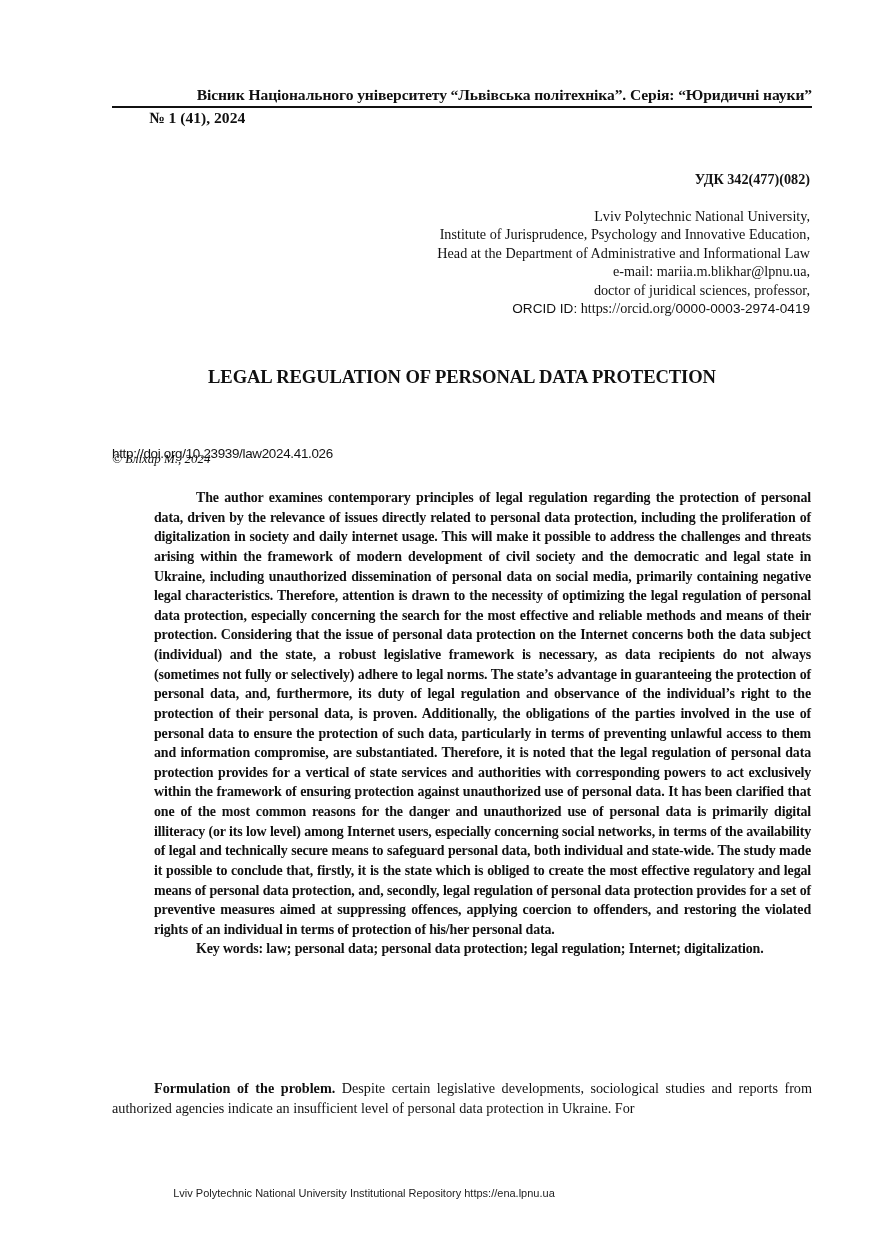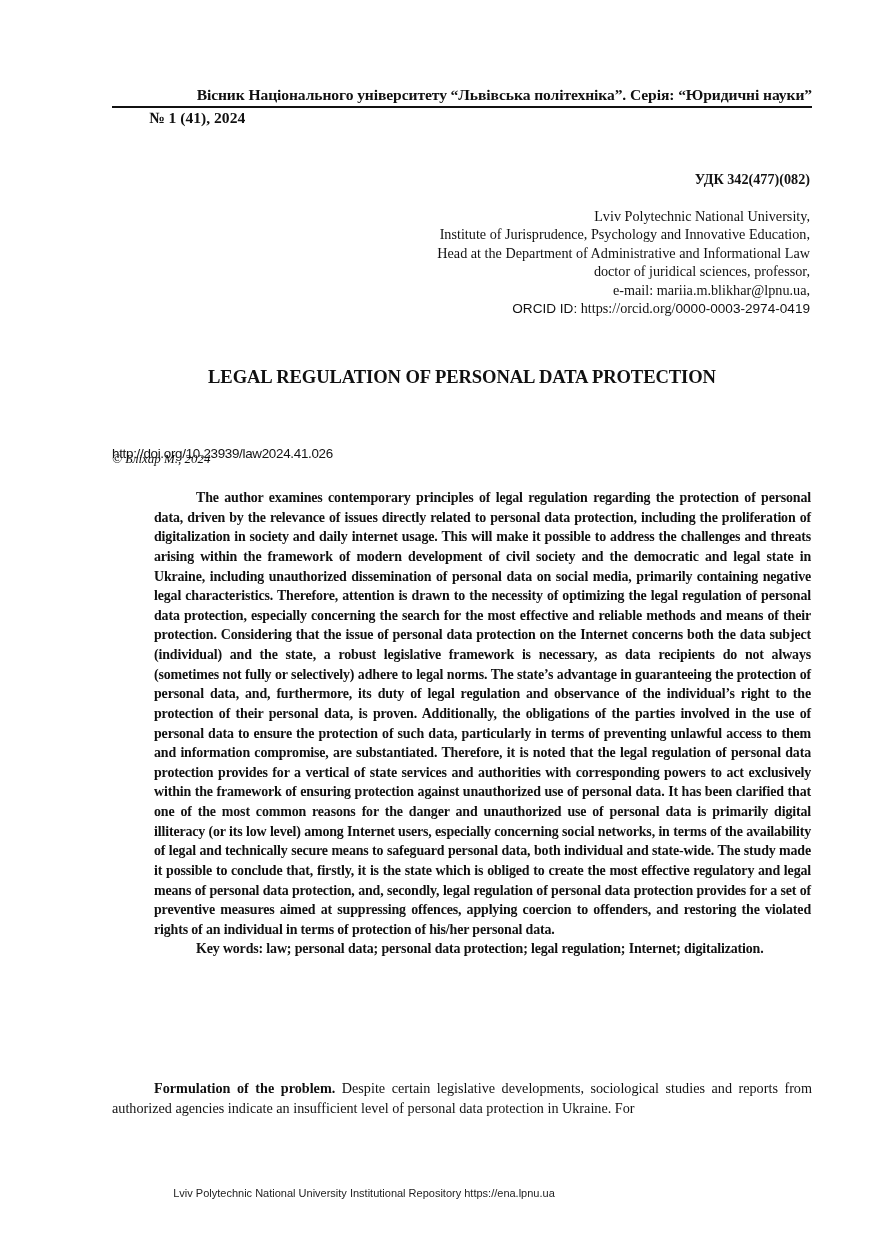--- a/index.html
+++ b/index.html
@@ -32,22 +32,22 @@
   <div class="running-head">Вісник Національного університету “Львівська політехніка”. Серія: “Юридичні науки”</div>
   <div class="head-rule"></div>
   <div class="issue">№ 1 (41), 2024</div>
 
   <div class="udk">УДК 342(477)(082)</div>
 
   <div class="author-block">
     <div>Lviv Polytechnic National University,</div>
     <div>Institute of Jurisprudence, Psychology and Innovative Education,</div>
     <div>Head at the Department of Administrative and Informational Law</div>
+    <div>e-mail: mariia.m.blikhar@lpnu.ua,</div>
     <div>doctor of juridical sciences, professor,</div>
-    <div>e-mail: mariia.m.blikhar@lpnu.ua,</div>
     <div>
       <span class="orcid-label">ORCID ID:</span><span> https://orcid.org/</span><span class="orcid-num">0000-0003-2974-0419</span>
     </div>
   </div>
 
   <div class="title">LEGAL REGULATION OF PERSONAL DATA PROTECTION</div>
   <div class="doi">http://doi.org/10.23939/law2024.41.026</div>
   <div class="copyright">© Бліхар М., 2024</div>
 
   <div class="abstract">

